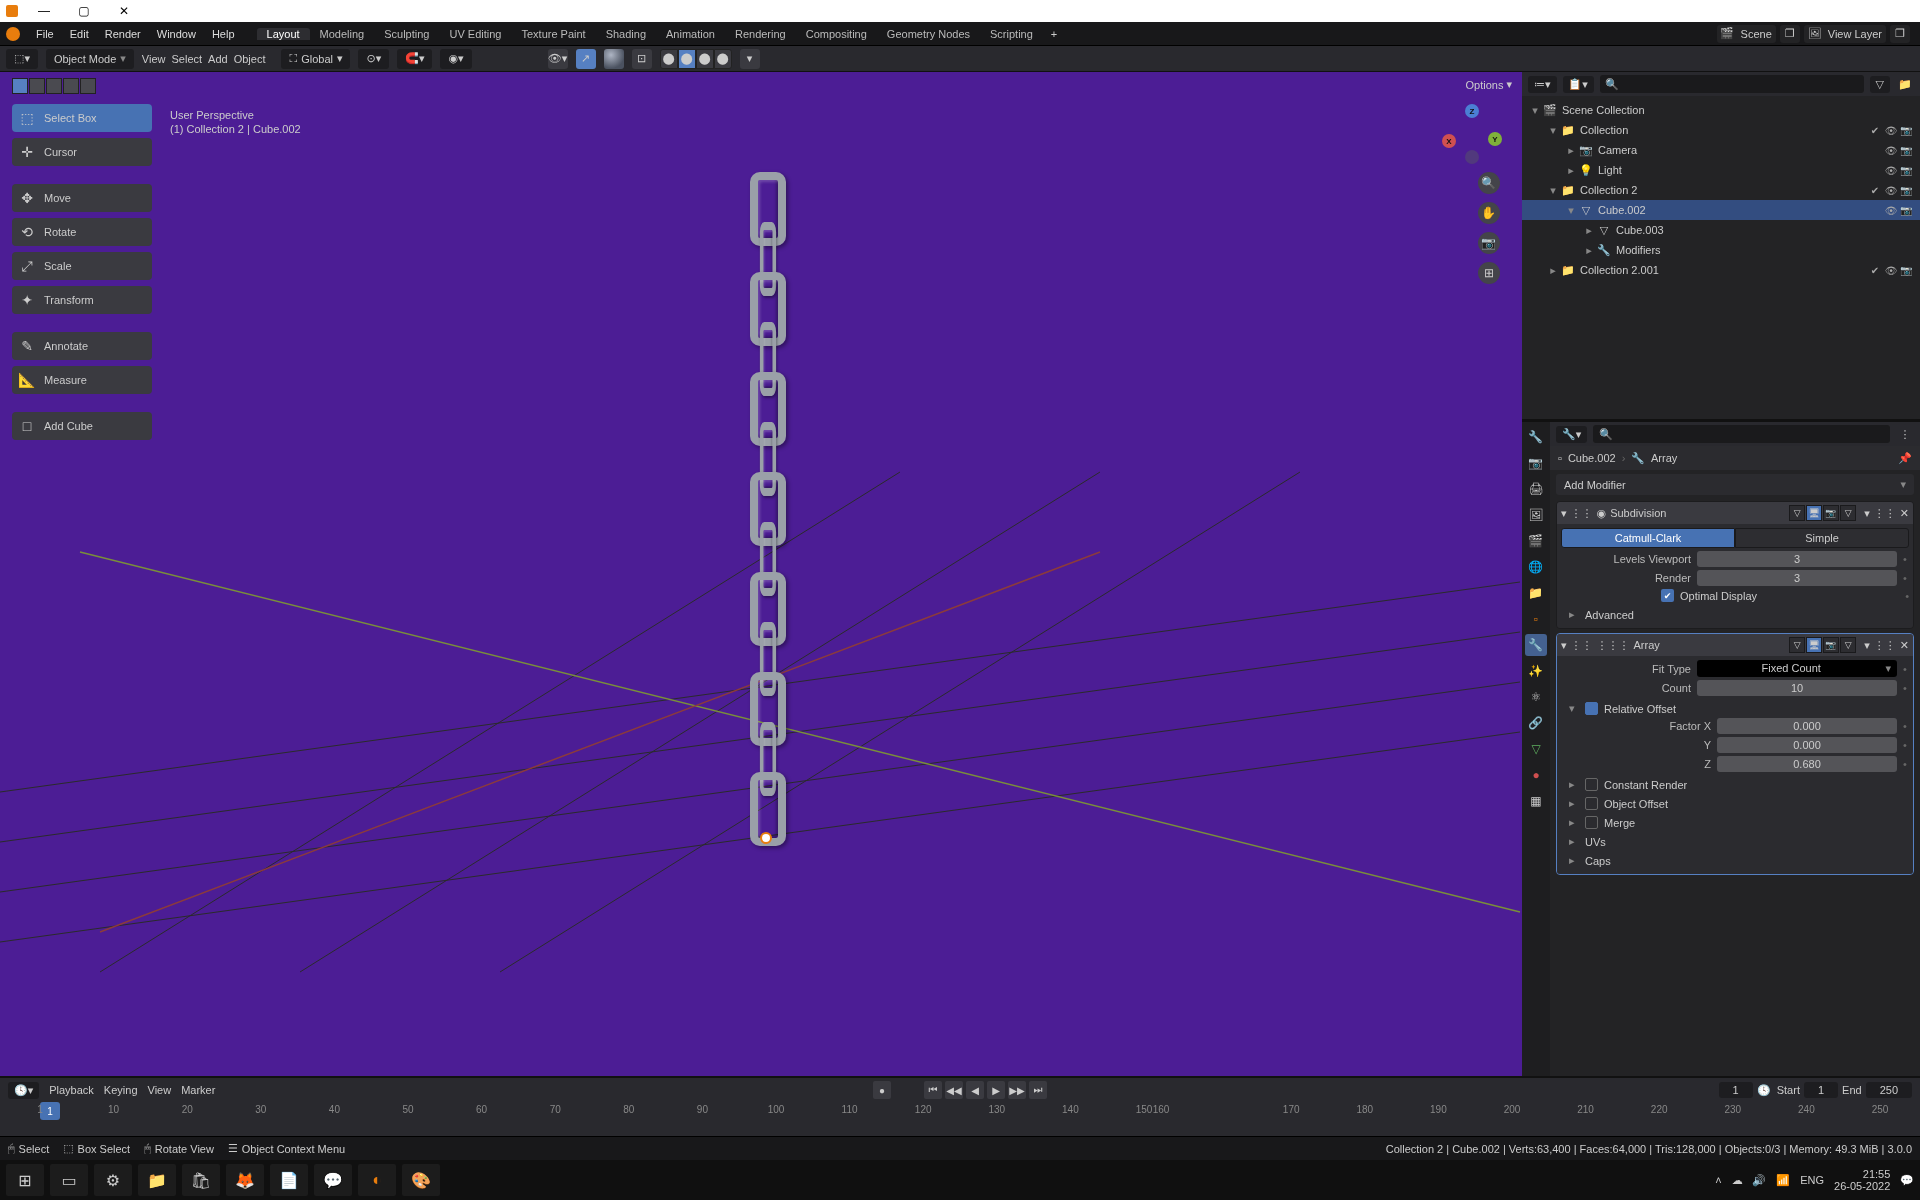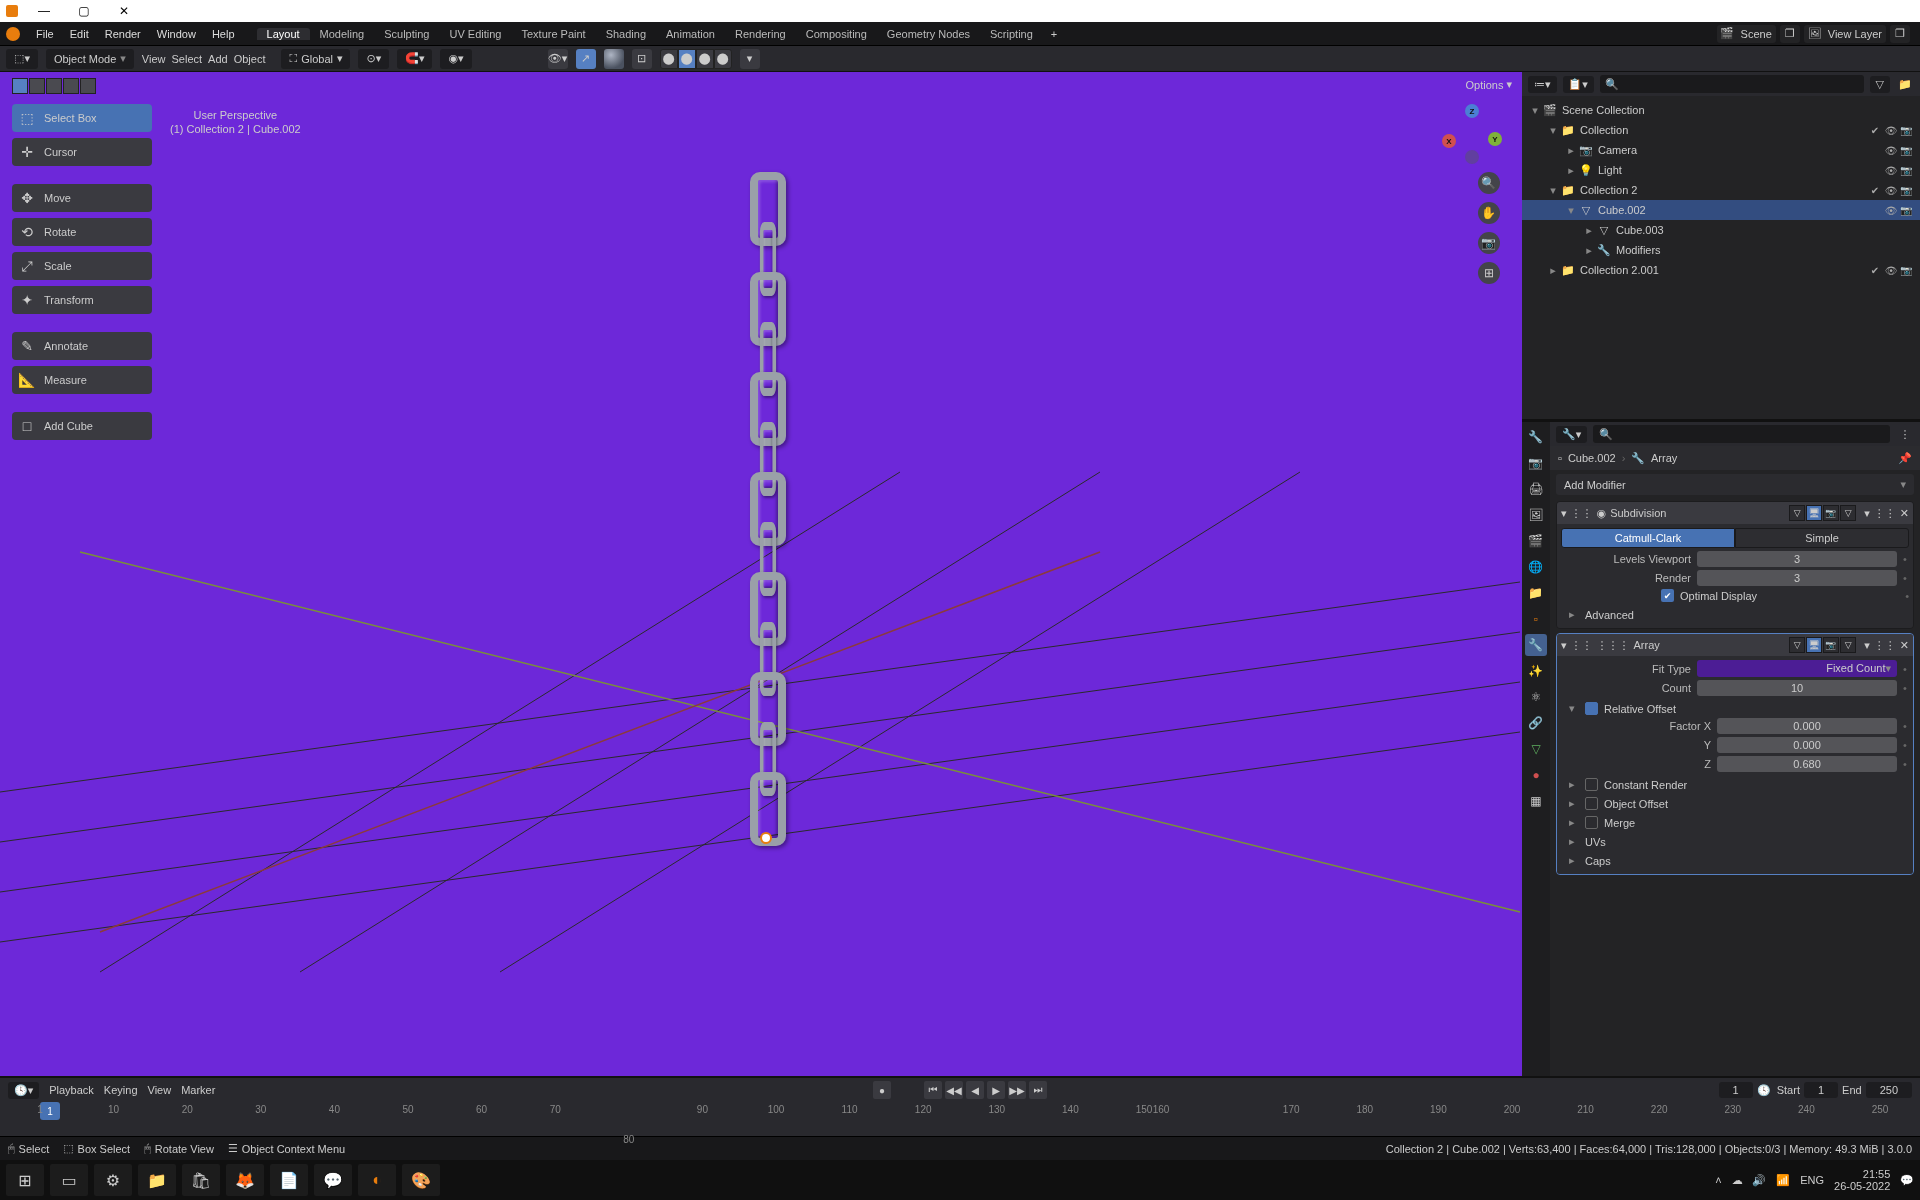--- a/index.html
+++ b/index.html
@@ -23,21 +23,21 @@
 .hdr2 .seg { display:flex; gap:6px; align-items:center;}
 .hdr2 .iconbtn { width:20px; height:20px; background:#3a3a40; border-radius:3px; display:flex;align-items:center;justify-content:center;}
 .hdr2 .iconbtn.sphere{background:radial-gradient(circle at 35% 30%,#aeb5c4 0%,#4b5260 70%);}
 .hdr2 .cluster{display:flex;gap:0;}
 .hdr2 .cluster .c{width:18px;height:20px;background:#3a3a40;border:1px solid #222;display:flex;align-items:center;justify-content:center;}
 .hdr2 .cluster .c:first-child{border-radius:3px 0 0 3px;}
 .hdr2 .cluster .c:last-child{border-radius:0 3px 3px 0;}
 .hdr2 .cluster .c.on{background:#5680c2;}
 
 .main { flex:1; display:flex; min-height:0; }
-.viewport { flex:1; background:#6d28d9; position:relative; overflow:hidden;text-align:center; }
+.viewport { flex:1; background:#4c1d95; position:relative; overflow:hidden; }
 .viewport .options { position:absolute; top:6px; right:10px; font-size:11px; color:#ccc; display:flex; align-items:center; gap:3px;}
 .viewport .info { position:absolute; top:36px; left:170px; font-size:11px; color:#e0e0e0; line-height:14px;}
 .viewport .selrow{position:absolute;top:6px;left:12px;display:flex;gap:1px;}
 .viewport .selrow .b{width:16px;height:16px;background:#4a4a50;border:1px solid #222;}
 .viewport .selrow .b.on{background:#5680c2;}
 .viewport .toolcol{position:absolute;top:32px;left:12px;width:140px;display:flex;flex-direction:column;gap:6px;}
 .viewport .tool{display:flex;align-items:center;gap:8px;padding:5px 6px;background:#3a3a40;border-radius:4px;}
 .viewport .tool.active{background:#4772b3;color:#fff;}
 .viewport .tool .ti{width:18px;height:18px;display:flex;align-items:center;justify-content:center;font-size:14px;}
 .viewport svg.floor{position:absolute;inset:0;width:100%;height:100%;}
@@ -477,21 +477,21 @@
               <div class="mb">📷</div>
               <div class="mb">▽</div>
             </div>
             <span style="margin-left:4px">▾</span>
             <span>⋮⋮</span>
             <span>✕</span>
           </div>
           <div class="pbody">
             <div class="field">
                 <div class="flab">Fit Type</div>
-                <div class="fval" style="text-align:right;padding-left:0;background:#4c1d95"><span>Fixed Count</span><span style="float:right;padding-right:6px;color:#888">▾</span></div>
+                <div class="fval" style="text-align:center;padding-left:0;background:#000000"><span>Fixed Count</span><span style="float:right;padding-right:6px;color:#888">▾</span></div>
                 <div class="dot">•</div>
               </div>
             <div class="field">
                 <div class="flab">Count</div>
                 <div class="fval">10</div>
                 <div class="dot">•</div>
               </div>
             <div class="sub">
                 <span class="exp">▾</span>
                 <div class="cb2 on"></div>
@@ -570,21 +570,21 @@
   <div class="track" id="tl-track">
     <div class="cursor" style="left:40px">1</div>
   <span class="tick" style="left: 40px;">1</span>
       <span class="tick" style="left: 113.6px;">10</span>
       <span class="tick" style="left: 187.2px;">20</span>
       <span class="tick" style="left: 260.8px;">30</span>
       <span class="tick" style="left: 334.4px;">40</span>
       <span class="tick" style="left: 408px;">50</span>
       <span class="tick" style="left: 481.6px;">60</span>
       <span class="tick" style="left: 555.2px;">70</span>
-      <span class="tick" style="left: 628.8px; margin-top: 30px;">80</span>
+      <span class="tick" style="left: 628.8px;">80</span>
       <span class="tick" style="left: 702.4px;">90</span>
       <span class="tick" style="left: 776px; text-align: right;">100</span>
       <span class="tick" style="left: 849.6px;">110</span>
       <span class="tick" style="left: 923.2px;">120</span>
       <span class="tick" style="left: 996.8px;">130</span>
       <span class="tick" style="left: 1070.4px;">140</span>
       <span class="tick" style="left: 1144px;">150</span>
       <span class="tick" style="left: 1161px;">160</span>
       <span class="tick" style="left: 1291.2px;">170</span>
       <span class="tick" style="left: 1364.8px;">180</span>

